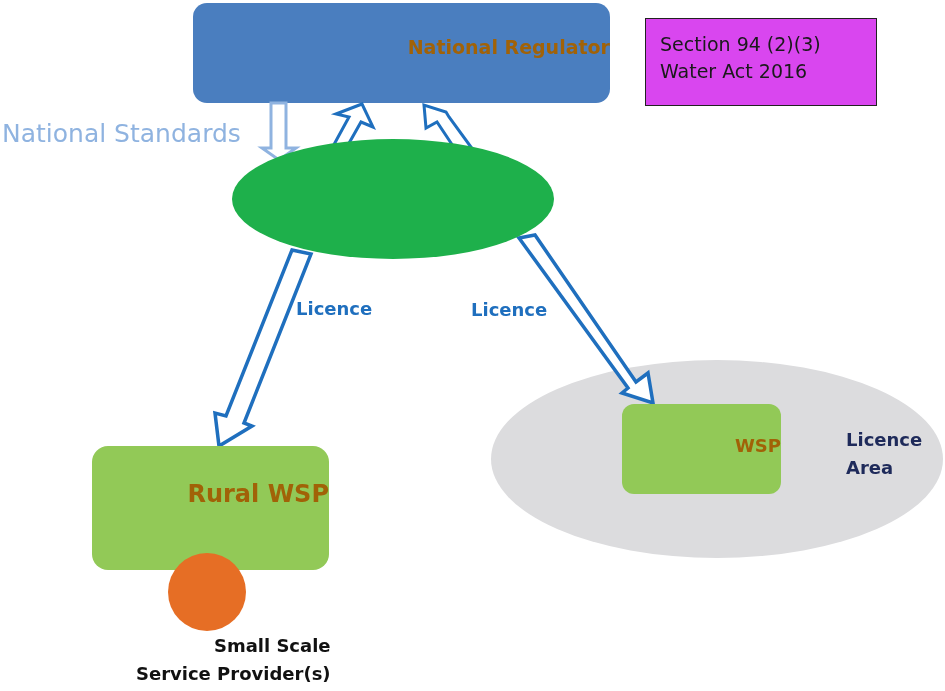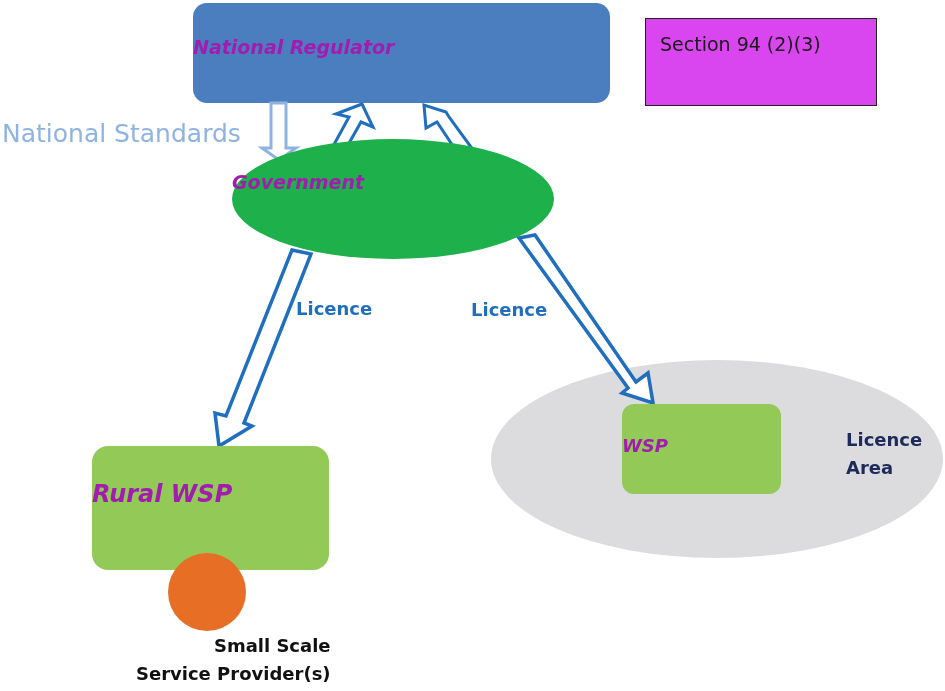--- a/index.html
+++ b/index.html
@@ -1,20 +1,20 @@
 <!DOCTYPE html>
 <html><head>
 <meta charset="utf-8">
 <style>
   html, body { margin:0; padding:0; background:#ffffff; }
   body { width:945px; height:691px; position:relative; overflow:hidden;
          font-family:"DejaVu Sans", sans-serif; }
   svg#diagram { position:absolute; left:0; top:0; }
   .lbl { position:absolute; white-space:nowrap; }
-  .node-text { color:#a21caf; font-weight:bold; text-align:left;font-style:italic; }
+  .node-text { color:#a16207; font-weight:bold; text-align:right; }
   #regulator-label { left:193px; top:36px; width:417px; font-size:19px; }
   #county-label { left:232px; top:168px; width:322px; font-size:19px; line-height:29px; }
   #rural-label { left:92px; top:480px; width:237px; font-size:24px; }
   #wsp-label { left:622px; top:435px; width:159px; font-size:18px; }
   #section-box { position:absolute; left:645px; top:18px; width:232px; height:88px;
                  border:1.5px solid #222; background:#d946ef; box-sizing:border-box;
                  padding:12px 0 0 14px; font-size:19px; line-height:27px; color:#1a1a1a; }
   #standards-label { left:2px; top:119px; font-size:25px; font-weight:normal; color:#8fb3e0; }
   #licence-left { left:296px; top:298px; font-size:18px; font-weight:bold; color:#1f6fbe; }
   #licence-right { left:471px; top:299px; font-size:18px; font-weight:bold; color:#1f6fbe; }
@@ -54,28 +54,28 @@
   <rect x="92" y="446" width="237" height="124" rx="16" ry="16" fill="#92c957"></rect>
 
   <rect x="622" y="404" width="159" height="90" rx="12" ry="12" fill="#92c957"></rect>
 
   <circle cx="207" cy="592" r="39" fill="#e66e25"></circle>
 </svg>
 
 <div class="lbl node-text" id="regulator-label">National Regulator</div>
 
 <div class="lbl node-text" id="county-label">
-  <div>Government</div>
 </div>
 
 <div class="lbl node-text" id="rural-label">Rural WSP</div>
 <div class="lbl node-text" id="wsp-label">WSP</div>
 
 <div id="section-box">
   <div>Section 94 (2)(3)</div>
+  <div>Water Act 2016</div>
 </div>
 
 <div class="lbl" id="standards-label">National Standards</div>
 <div class="lbl" id="licence-left">Licence</div>
 <div class="lbl" id="licence-right">Licence</div>
 
 <div class="lbl" id="area-label">
   <div>Licence</div>
   <div>Area</div>
 </div>

